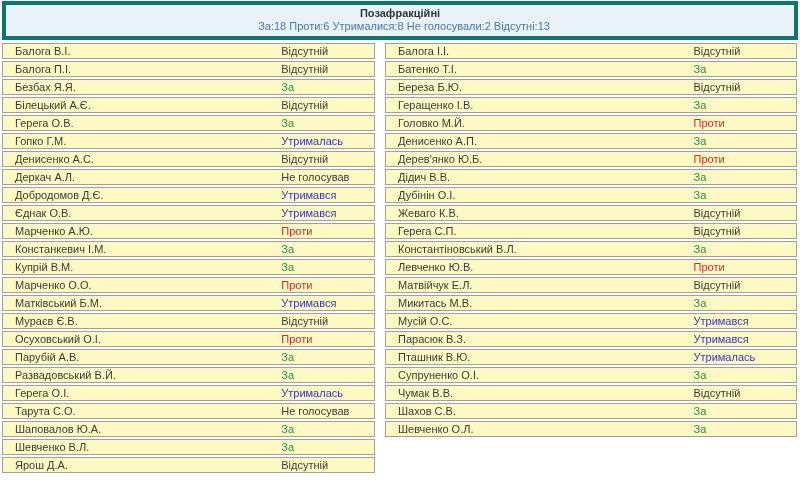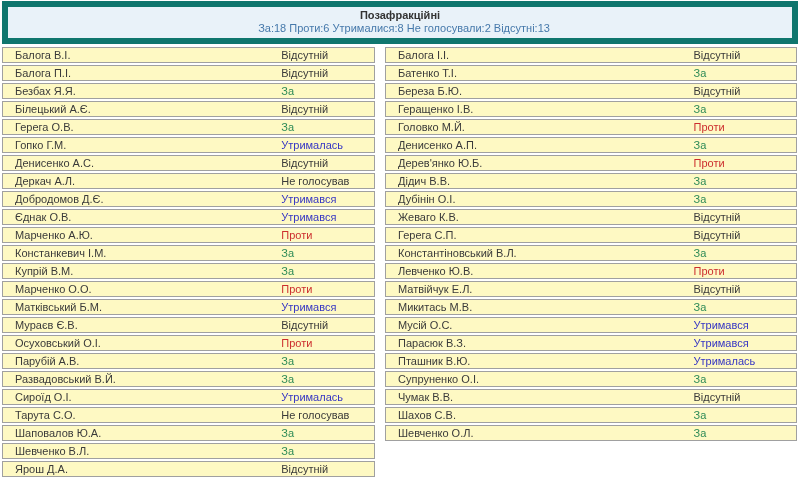--- a/index.html
+++ b/index.html
@@ -9,21 +9,21 @@
     background: #ffffff;
     font-family: "Liberation Sans", sans-serif;
     font-size: 11px;
     color: #3a3a3a;
     overflow: hidden;
   }
   .page { padding: 1px 2px; }
 
   .header {
     background: #e9f2f9;
-    border: 6px solid #0f766e;
+    border: 4px solid #0f766e;
     text-align: center;
     padding: 2px 0 3px 0;
   }
   .header .title { font-weight: bold; line-height: 13px; color: #333; }
   .header .count { line-height: 13px; color: #333; }
   .header .summary { line-height: 13px; color: #4679ab; padding-left: 8px; }
 
   .columns { display: flex; gap: 10px; margin-top: 3px; }
   .col { display: block; }
   .col-left  { width: 373px; }
@@ -69,21 +69,21 @@
         <div class="row"><span class="name">Єднак О.В.</span><span class="vote abstain">Утримався</span></div>
         <div class="row"><span class="name">Марченко А.Ю.</span><span class="vote against">Проти</span></div>
         <div class="row"><span class="name">Констанкевич І.М.</span><span class="vote for">За</span></div>
         <div class="row"><span class="name">Купрій В.М.</span><span class="vote for">За</span></div>
         <div class="row"><span class="name">Марченко О.О.</span><span class="vote against">Проти</span></div>
         <div class="row"><span class="name">Матківський Б.М.</span><span class="vote abstain">Утримався</span></div>
         <div class="row"><span class="name">Мураєв Є.В.</span><span class="vote none">Відсутній</span></div>
         <div class="row"><span class="name">Осуховський О.І.</span><span class="vote against">Проти</span></div>
         <div class="row"><span class="name">Парубій А.В.</span><span class="vote for">За</span></div>
         <div class="row"><span class="name">Развадовський В.Й.</span><span class="vote for">За</span></div>
-        <div class="row"><span class="name">Сироїд О.І.</span><span class="vote abstain">Утрималась</span></div>
+        <div class="row"><span class="name">Герега О.І.</span><span class="vote abstain">Утрималась</span></div>
         <div class="row"><span class="name">Тарута С.О.</span><span class="vote none">Не голосував</span></div>
         <div class="row"><span class="name">Шаповалов Ю.А.</span><span class="vote for">За</span></div>
         <div class="row"><span class="name">Шевченко В.Л.</span><span class="vote for">За</span></div>
         <div class="row"><span class="name">Ярош Д.А.</span><span class="vote none">Відсутній</span></div>
       </div>
     <div class="col col-right" id="col-right">
         <div class="row"><span class="name">Балога І.І.</span><span class="vote none">Відсутній</span></div>
         <div class="row"><span class="name">Батенко Т.І.</span><span class="vote for">За</span></div>
         <div class="row"><span class="name">Береза Б.Ю.</span><span class="vote none">Відсутній</span></div>
         <div class="row"><span class="name">Геращенко І.В.</span><span class="vote for">За</span></div>

